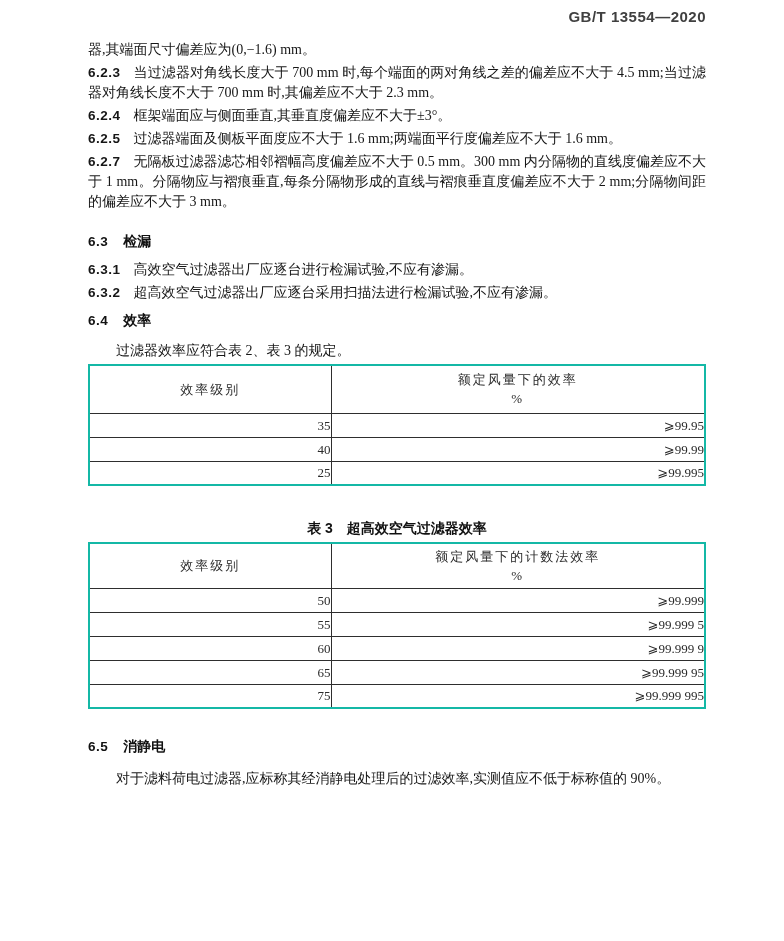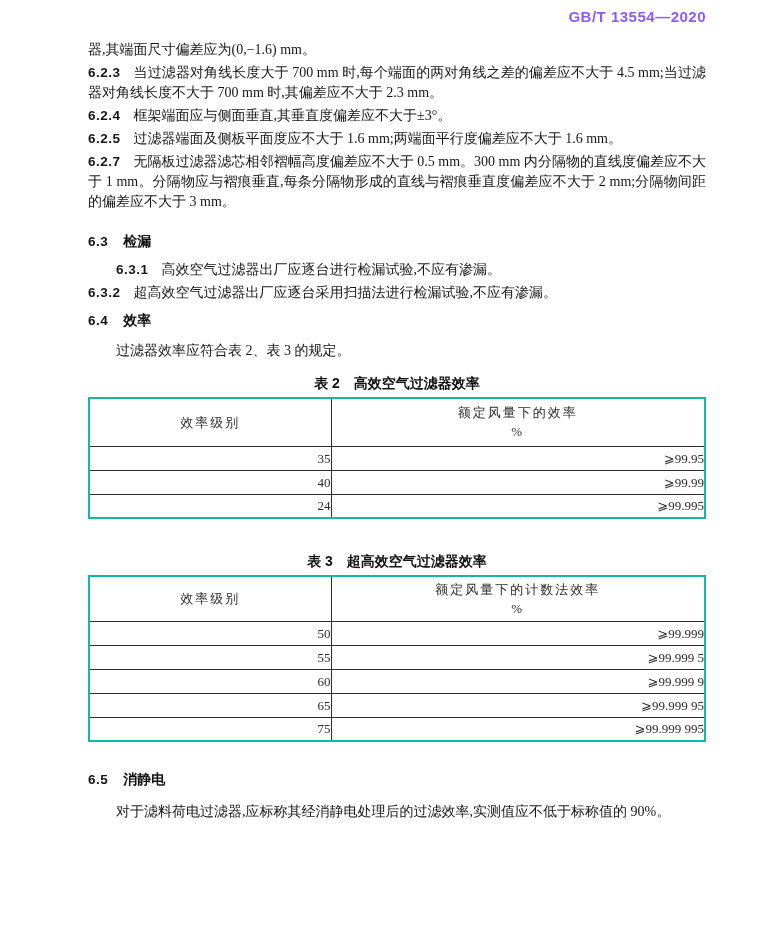--- a/index.html
+++ b/index.html
@@ -15,21 +15,21 @@
   }
   .page-header {
     text-align:right;
     font-family:"Liberation Sans","DejaVu Sans",sans-serif;
     font-weight:700;
     font-size:15px;
     letter-spacing:0.5px;
     height:18px;
     line-height:18px;
     margin-bottom:14px;
-    color:#8b5cf6;
+    color:#404040;
   }
   .body p {
     font-size:14px;
     line-height:20px;
     text-align:justify;
     margin:3px 0;
   }
   .num {
     font-family:"Liberation Sans","DejaVu Sans",sans-serif;
     font-weight:700;
@@ -38,21 +38,21 @@
     letter-spacing:0.5px;
   }
   .heading {
     font-size:14px;
     line-height:20px;
     font-weight:700;
     color:#111;
   }
   .heading .num { margin-right:15px; }
   #h63 { margin-top:20px; }
-  #p631 { margin-top:8px;margin-left:28px; }
+  #p631 { margin-top:8px; }
   #h64 { margin-top:8px; }
   #p64intro { margin-top:10px; }
   #h65 { margin-top:28px; }
   #p65 { margin-top:12px; }
   .indent { text-indent:28px; }
   .table-caption {
     text-align:center;
     font-family:"Liberation Sans","DejaVu Sans",sans-serif;
     font-weight:700;
     font-size:14px;
@@ -111,21 +111,20 @@
     <div class="heading" id="h63"><span class="num">6.3</span><span>检漏</span></div>
 
     <p id="p631"><span class="num">6.3.1</span><span>高效空气过滤器出厂应逐台进行检漏试验,不应有渗漏。</span></p>
 
     <p><span class="num">6.3.2</span><span>超高效空气过滤器出厂应逐台采用扫描法进行检漏试验,不应有渗漏。</span></p>
 
     <div class="heading" id="h64"><span class="num">6.4</span><span>效率</span></div>
 
     <p class="indent" id="p64intro">过滤器效率应符合表 2、表 3 的规定。</p>
 
-    <div class="table-caption" id="cap2"><span class="cap-label">表 2</span><span>高效空气过滤器效率</span></div>
 
     <table class="eff-table" id="table2">
       <colgroup>
           <col class="col-level">
           <col class="col-value">
         </colgroup>
       <thead>
         <tr>
           <th>效率级别</th>
           <th>
@@ -137,21 +136,21 @@
       <tbody>
         <tr>
           <td>35</td>
           <td>⩾99.95</td>
         </tr>
         <tr>
           <td>40</td>
           <td>⩾99.99</td>
         </tr>
         <tr>
-          <td>24</td>
+          <td>25</td>
           <td>⩾99.995</td>
         </tr>
       </tbody>
     </table>
 
     <div class="table-caption" id="cap3"><span class="cap-label">表 3</span><span>超高效空气过滤器效率</span></div>
 
     <table class="eff-table" id="table3">
       <colgroup>
           <col class="col-level">

